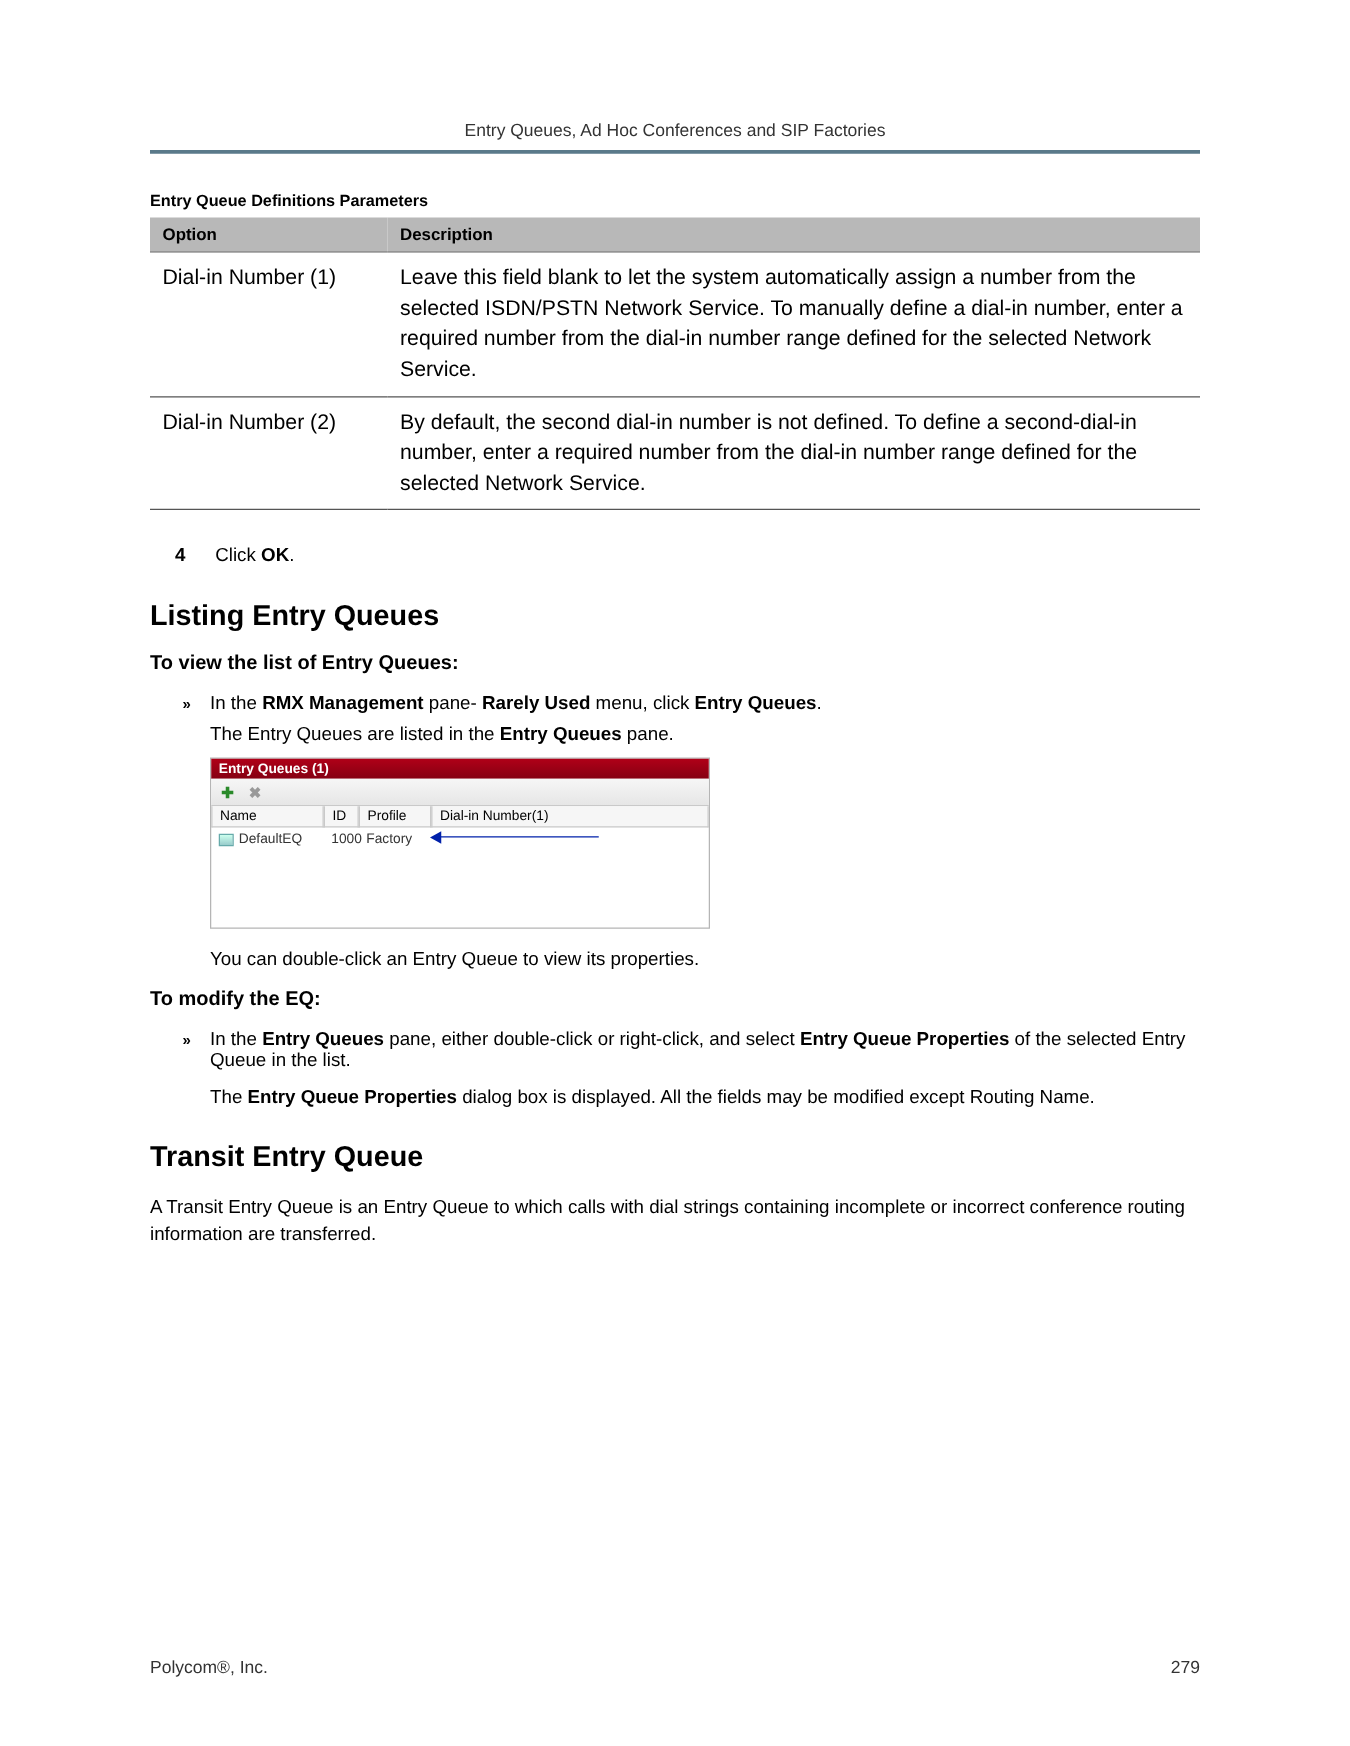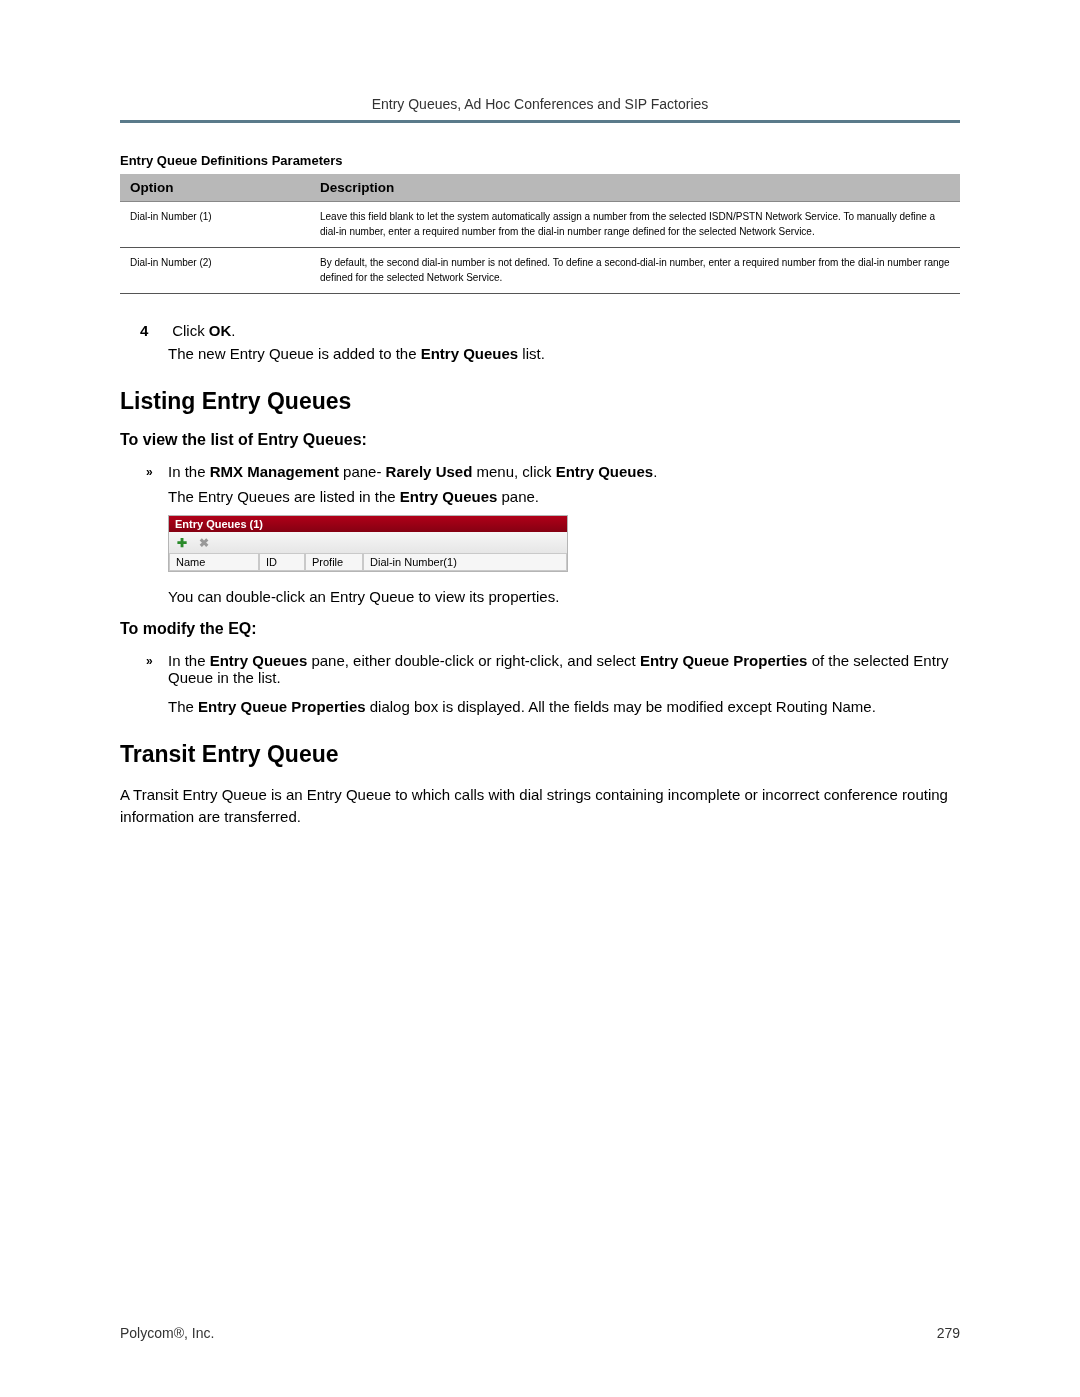--- a/index.html
+++ b/index.html
@@ -39,21 +39,21 @@
   table.param-table th {
     background: #b8b8b8;
     text-align: left;
     font-weight: bold;
     font-size: 13.5px;
     padding: 6px 10px;
     border-bottom: 1px solid #888;
   }
   table.param-table th:first-child { width: 190px; }
   table.param-table td {
-    font-size: 10px;
+    font-size: 17px;
     padding: 8px 10px;
     vertical-align: top;
     border-bottom: 1px solid #555;
     line-height: 1.45;
   }
   .step-block { margin-left: 48px; margin-bottom: 26px; }
   .step-line { margin-bottom: 6px; }
   .step-num {
     display: inline-block;
     width: 20px;
@@ -108,21 +108,21 @@
     display: flex;
     font-size: 11px;
     background: #f6f6f6;
   }
   .pane-header-row div {
     border: 1px solid #c9c9c9;
     border-top: none;
     padding: 2px 6px;
   }
   .col-name { width: 90px; }
-  .col-id { width: 46px; }
+  .col-id { width: 28px; }
   .col-profile { width: 58px; }
   .col-dial { flex: 1; }
   .pane-body { height: 80px; }
   .pane-row {
     display: flex;
     font-size: 11px;
     color: #333;
   }
   .pane-row div { padding: 3px 6px; }
   .row-icon {
@@ -190,23 +190,20 @@
         <td>By default, the second dial-in number is not defined. To define a second-dial-in number, enter a required number from the dial-in number range defined for the selected Network Service.</td>
       </tr>
     </tbody>
   </table>
 
   <div class="step-block">
     <div class="step-line">
       <span class="step-num">4</span>
       <span>Click </span><span class="b">OK</span><span>.</span>
     </div>
-    <div class="step-sub">
-      <span>The new Entry Queue is added to the </span><span class="b">Entry Queues</span><span> list.</span>
-    </div>
   </div>
 
   <h2 class="section">Listing Entry Queues</h2>
   <h3 class="subsection">To view the list of Entry Queues:</h3>
 
   <div class="bullet-block">
     <div class="bullet-line">
       <span class="bullet-mark">»</span>
       <span>In the </span><span class="b">RMX Management</span><span> pane- </span><span class="b">Rarely Used</span><span> menu, click </span><span class="b">Entry Queues</span><span>.</span>
     </div>
@@ -220,20 +217,31 @@
     <div class="pane-toolbar">
       <span class="tb-btn" style="color:#2a8a2a;font-weight:bold;">✚</span>
       <span class="tb-btn" style="color:#999;font-weight:bold;">✖</span>
     </div>
     <div class="pane-header-row">
       <div class="col-name">Name</div>
       <div class="col-id">ID</div>
       <div class="col-profile">Profile</div>
       <div class="col-dial">Dial-in Number(1)</div>
     </div>
+    <div class="pane-body">
+      <div class="pane-row">
+        <div class="col-name"><span class="row-icon"></span><span>DefaultEQ</span></div>
+        <div class="col-id">1000</div>
+        <div class="col-profile">Factory</div>
+        <div class="arrow-wrap">
+          <span class="arrow-head"></span>
+          <span class="arrow-line"></span>
+        </div>
+      </div>
+    </div>
   </div>
 
   <div class="body-p-indent">You can double-click an Entry Queue to view its properties.</div>
 
   <h3 class="subsection">To modify the EQ:</h3>
 
   <div class="bullet-block">
     <div class="bullet-line">
       <span class="bullet-mark">»</span>
       <span>In the </span><span class="b">Entry Queues</span><span> pane, either double-click or right-click, and select </span><span class="b">Entry Queue Properties</span><span> of the selected Entry Queue in the list.</span>

